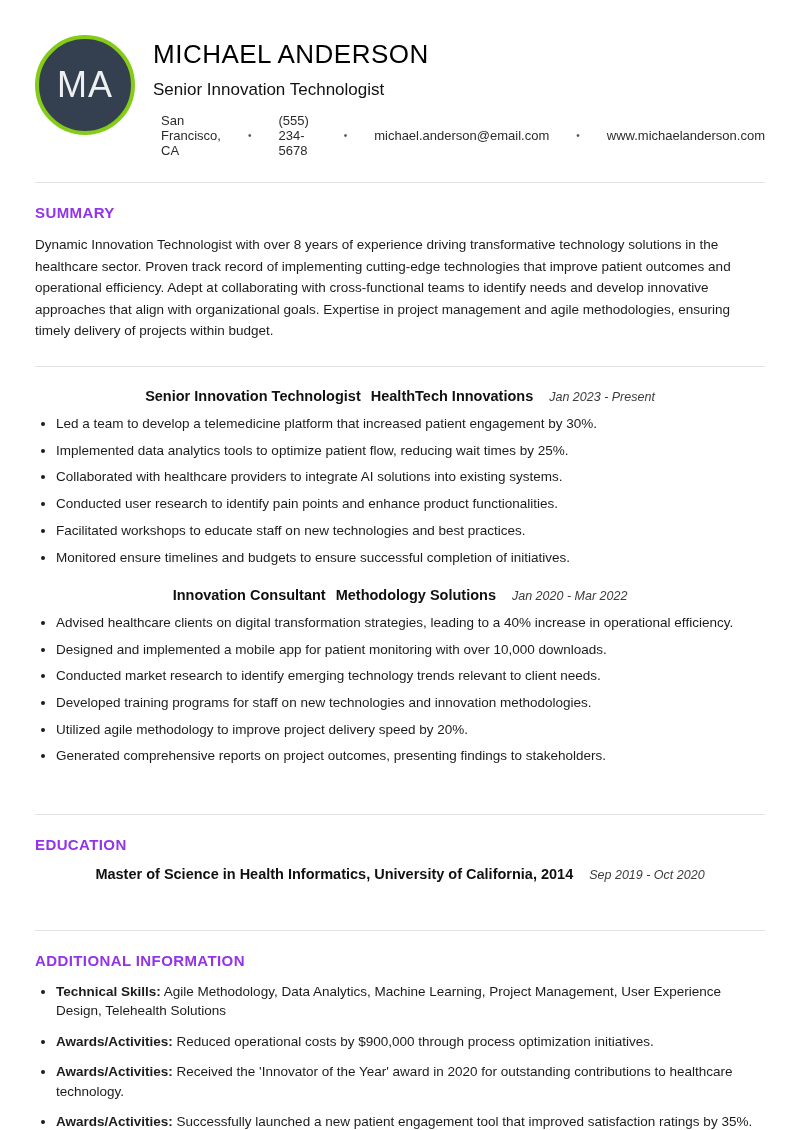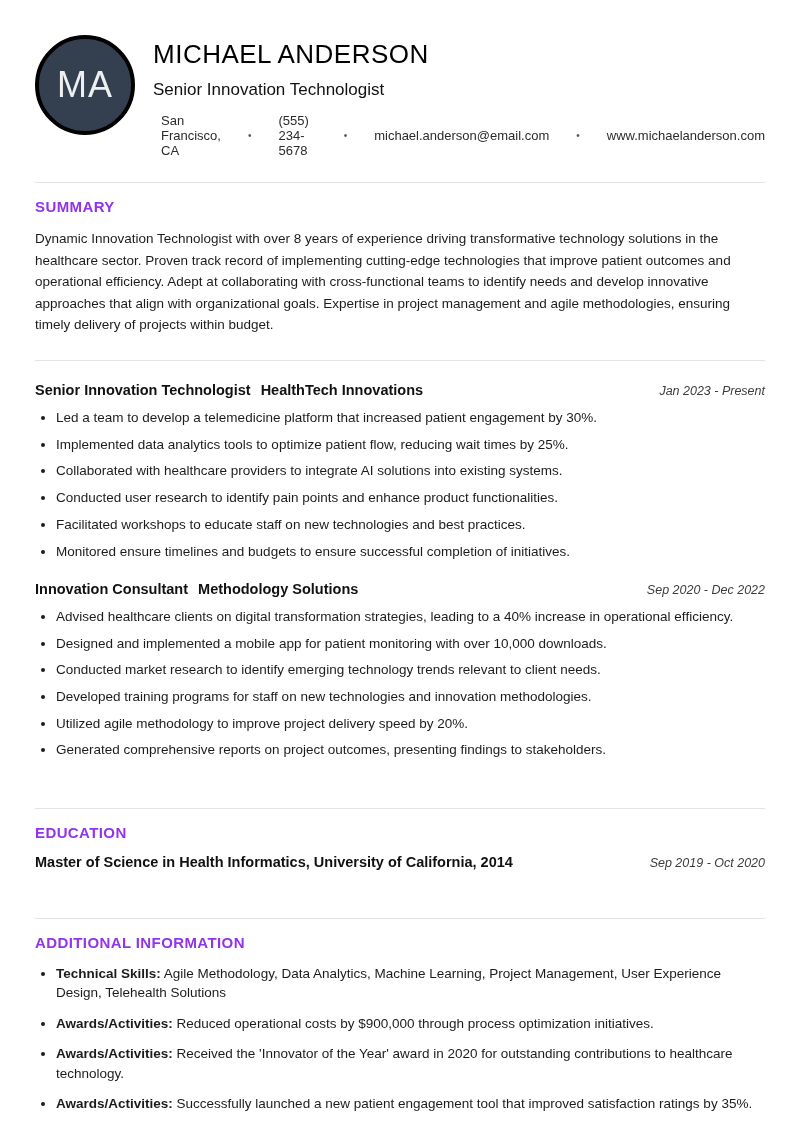--- a/index.html
+++ b/index.html
@@ -10,47 +10,47 @@
     margin: 0 auto;
     font-family: "Liberation Sans", sans-serif;
     color: #1f1f1f;
   }
   .page { padding: 35px 35px 30px 35px; }
 
   
   .header { display: flex; align-items: flex-start; gap: 18px; }
   .avatar {
     width: 100px; height: 100px; border-radius: 50%;
-    background: #34404f; border: 4px solid #000000;
+    background: #34404f; border: 4px solid #84cc16;
     display: flex; align-items: center; justify-content: center;
     flex: 0 0 auto;
   }
   .avatar span { color: #eef0f2; font-size: 36px; letter-spacing: 1px; font-weight: 400; }
   .header-main { padding-top: 4px; min-width: 0; }
   .name { color: #000000; font-size: 26px; font-weight: 400; letter-spacing: 0.5px; }
   .job-headline { font-size: 17px; color: #111; margin-top: 10px; font-weight: 500; }
   .contact {
     display: flex; align-items: center; gap: 27px;
     margin-top: 13px; margin-left: 8px;
     font-size: 13px; color: #2b2b2b;
   }
   .contact .sep { font-size: 10px; color: #555; }
 
   
   .section { border-top: 1px solid #e3e3e3; margin-top: 24px; padding-top: 15px; }
   .section--spaced { margin-top: 48px; }
   .section-heading {
     color: #9333ea; font-size: 15px; font-weight: 700;
-    letter-spacing: 0.4px; margin-bottom: 13px;
+    letter-spacing: 0.4px; margin-bottom: 13px; margin-top: 6px;
   }
   .summary-text { font-size: 13.5px; line-height: 1.6; color: #1c1c1c; margin-bottom: 6px; }
 
   .job { margin-top: 6px; }
   .job + .job { margin-top: 20px; }
-  .row { display: flex; justify-content: space-between; align-items: baseline; }
+  .row { display: flex; justify-content: center; align-items: baseline; }
   .row-title { font-size: 14.5px; font-weight: 700; color: #111; }
   .row-title .company { margin-left: 10px; }
   .dates {
     font-style: italic; font-size: 12.5px; color: #3c3c3c;
     white-space: nowrap; flex: 0 0 auto; margin-left: 16px;
   }
 
   ul.bullets { margin: 11px 0 2px 0; padding-left: 21px; }
   ul.bullets li { font-size: 13.5px; line-height: 1.35; margin-bottom: 8.5px; color: #1c1c1c; }
 
@@ -107,21 +107,21 @@
         <li>Facilitated workshops to educate staff on new technologies and best practices.</li>
         <li>Monitored ensure timelines and budgets to ensure successful completion of initiatives.</li>
       </ul>
     </div>
 
     <div class="job">
       <div class="row">
         <div class="row-title">
           <span>Innovation Consultant</span><span class="company">Methodology Solutions</span>
         </div>
-        <div class="dates">Sep 2020 - Dec 2022</div>
+        <div class="dates">Jan 2020 - Mar 2022</div>
       </div>
       <ul class="bullets">
         <li>Advised healthcare clients on digital transformation strategies, leading to a 40% increase in operational efficiency.</li>
         <li>Designed and implemented a mobile app for patient monitoring with over 10,000 downloads.</li>
         <li>Conducted market research to identify emerging technology trends relevant to client needs.</li>
         <li>Developed training programs for staff on new technologies and innovation methodologies.</li>
         <li>Utilized agile methodology to improve project delivery speed by 20%.</li>
         <li>Generated comprehensive reports on project outcomes, presenting findings to stakeholders.</li>
       </ul>
     </div>

